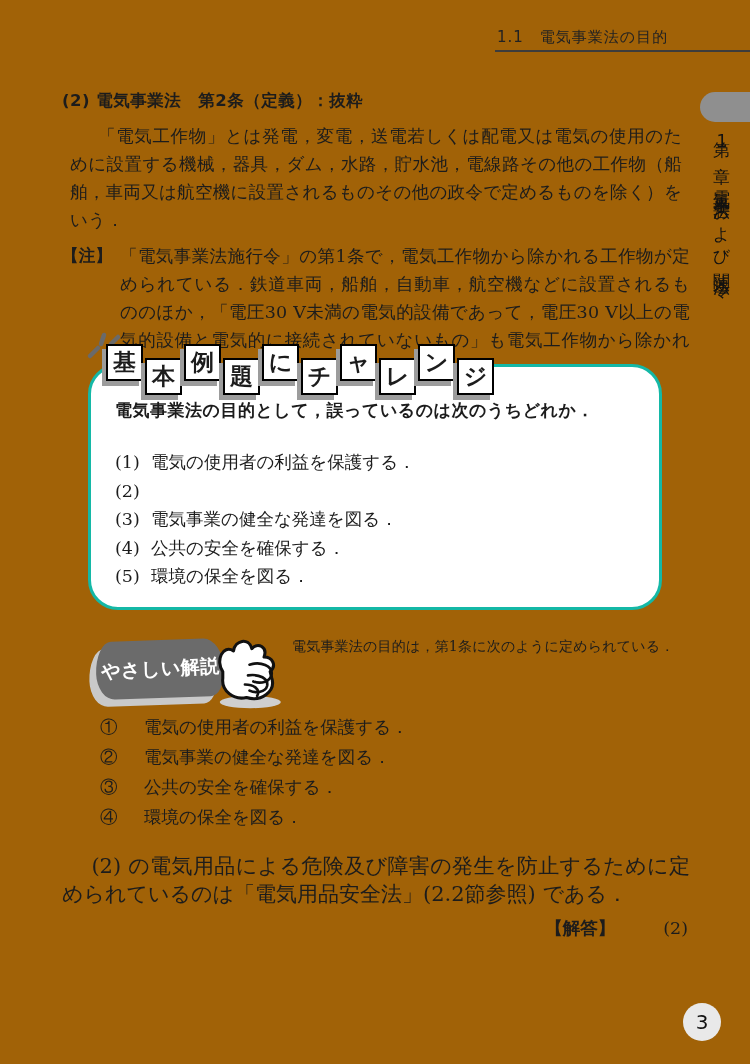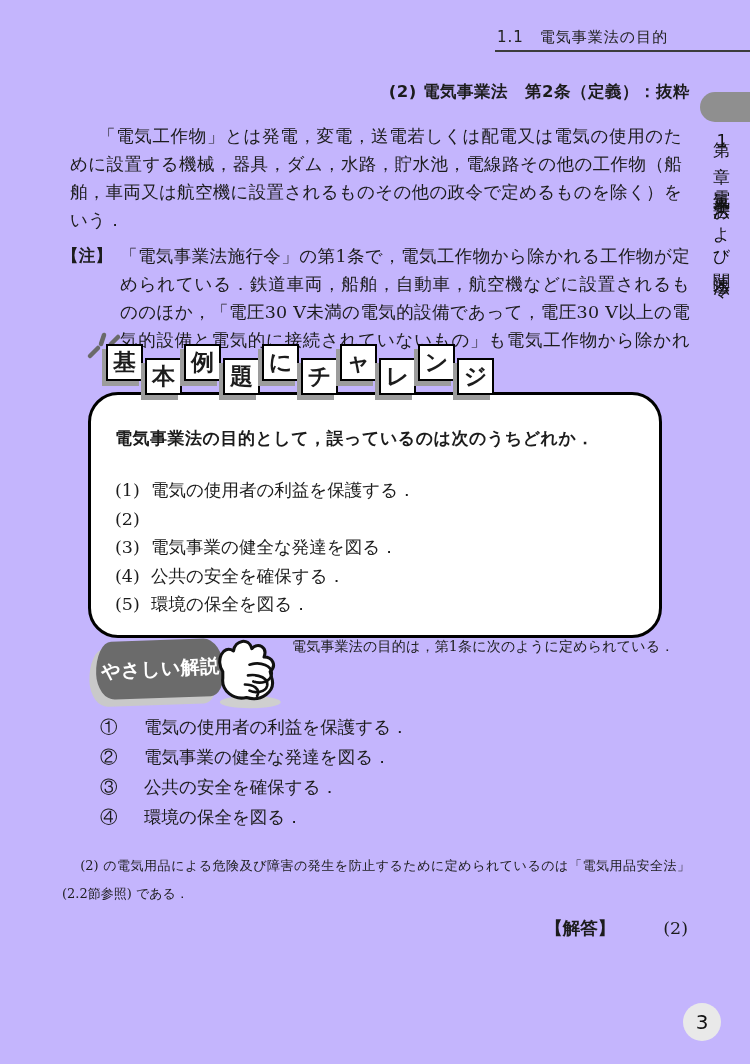--- a/index.html
+++ b/index.html
@@ -1,58 +1,58 @@
 <!DOCTYPE html>
 <html lang="ja"><head>
 <meta charset="utf-8">
 <style>
   html,body{margin:0;padding:0;background:#ffffff;}
   .page{
-    position:relative;width:750px;height:1064px;background:#c4b5fd;
+    position:relative;width:750px;height:1064px;background:#a16207;
     overflow:hidden;color:#1c1c1c;
     font-family:"DejaVu Serif","Liberation Serif",serif;
   }
   .gothic{font-family:"DejaVu Sans","Liberation Sans",sans-serif;}
 
   
   .runhead{position:absolute;top:28px;left:497px;font-size:15px;letter-spacing:1px;color:#222;}
   .runhead-rule{position:absolute;top:50px;left:495px;width:255px;height:2px;background:#3c3c3c;}
 
   
   .side-tab{position:absolute;top:92px;right:0;width:50px;height:30px;background:#8f8f8f;border-radius:15px 0 0 15px;}
   .chapter-vert{
     position:absolute;top:128px;right:16px;
     writing-mode:vertical-rl;text-orientation:upright;
     font-size:17px;letter-spacing:3px;color:#111;font-weight:500;
   }
 
   
   .bodycol{position:absolute;left:62px;width:628px;}
-  .h2{top:81px;font-size:16.5px;font-weight:bold;letter-spacing:.5px;text-align:right;}
+  .h2{top:90px;font-size:16.5px;font-weight:bold;letter-spacing:.5px;}
   .flow{top:114px;font-size:17.5px;line-height:28px;text-align:justify;letter-spacing:.2px;}
   .p1{text-indent:1.6em;margin:8px;}
   .note{display:flex;margin:0;}
   .note-marker{flex:0 0 58px;font-weight:bold;font-family:"DejaVu Sans","Liberation Sans",sans-serif;font-size:16.5px;}
   .note-text{flex:1;text-align:justify;}
 
   
   .tiles{position:absolute;left:106px;top:344px;display:flex;z-index:3;}
   .tile{
     position:relative;width:33px;height:33px;margin-right:2px;background:#fff;
     border:2.5px solid #000;box-shadow:-4px 5px 0 #9c9c9c;
     display:flex;align-items:center;justify-content:center;
     font-size:23px;font-weight:bold;font-family:"DejaVu Sans","Liberation Sans",sans-serif;
   }
   .tile.dn{top:14px;}
   .sparkle{position:absolute;left:86px;top:332px;z-index:3;}
 
   
   .qbox{
-    position:absolute;left:88px;top:392px;width:568px;height:240px;
-    border:3px solid #000000;border-radius:30px;background:#fff;z-index:1;
+    position:absolute;left:88px;top:364px;width:568px;height:240px;
+    border:3px solid #14b8a6;border-radius:30px;background:#fff;z-index:1;
     padding:0;box-sizing:content-box;
   }
   .qtext{margin:32px 26px 0 24px;font-size:17px;font-weight:bold;letter-spacing:.5px;}
   .opts{margin:26px 26px 0 24px;}
   .opt{display:flex;line-height:28.5px;font-size:17.5px;}
   .opt .num{flex:0 0 36px;}
 
   
   .badge{
     position:absolute;left:96px;top:640px;width:128px;height:58px;z-index:2;
@@ -68,21 +68,21 @@
     position:absolute;left:278px;top:632px;width:414px;
     font-size:14px;line-height:28px;text-indent:1em;text-align:justify;letter-spacing:.2px;
   }
 
   
   .clist{position:absolute;left:100px;top:712px;font-size:17.5px;}
   .citem{display:flex;line-height:30px;}
   .citem .cnum{flex:0 0 26px;margin-right:18px;}
 
   
-  .closing{position:absolute;left:62px;top:852px;width:628px;font-size:13px;line-height:28px;text-indent:1.4em;text-align:justify;}
+  .closing{position:absolute;left:62px;top:852px;width:628px;font-size:21px;line-height:28px;text-indent:1.4em;text-align:justify;}
   .answer{position:absolute;top:916px;right:62px;font-size:17.5px;display:flex;align-items:baseline;}
   .answer .alabel{font-weight:bold;font-family:"DejaVu Sans","Liberation Sans",sans-serif;margin-right:48px;}
 
   
   .pagenum{
     position:absolute;left:683px;top:1003px;width:38px;height:38px;border-radius:50%;
     background:#e9e9e9;display:flex;align-items:center;justify-content:center;
     font-size:20px;color:#111;font-family:"DejaVu Sans","Liberation Sans",sans-serif;
   }
 </style>

